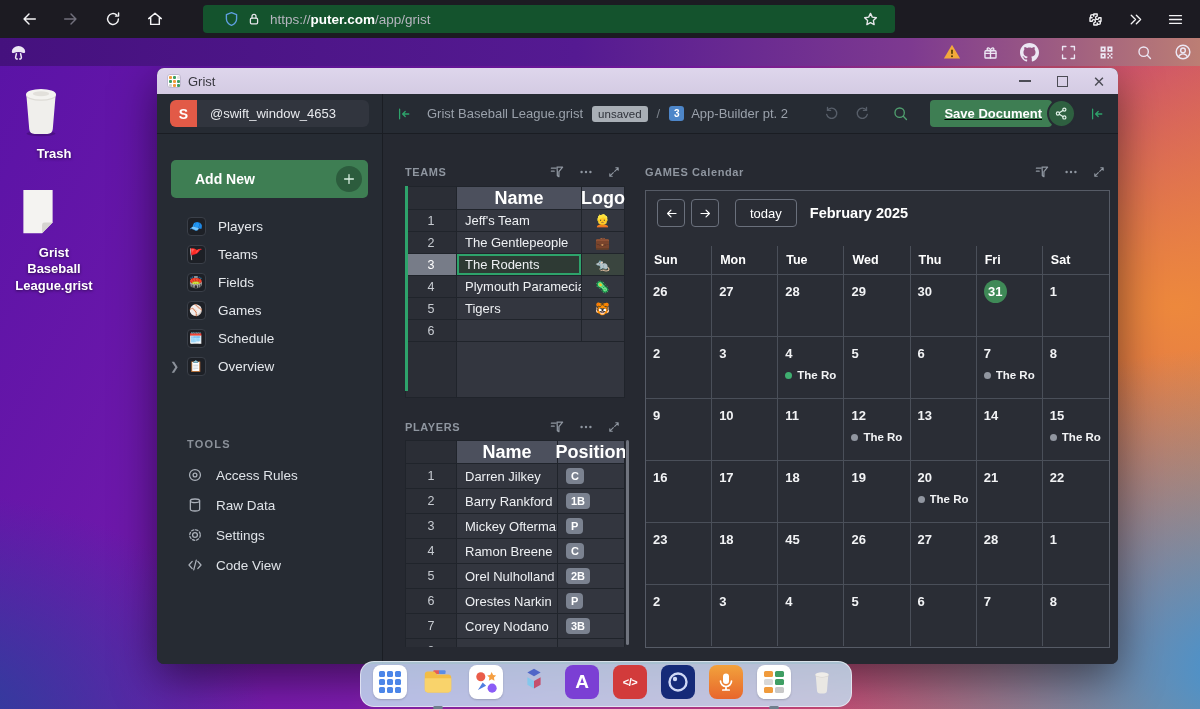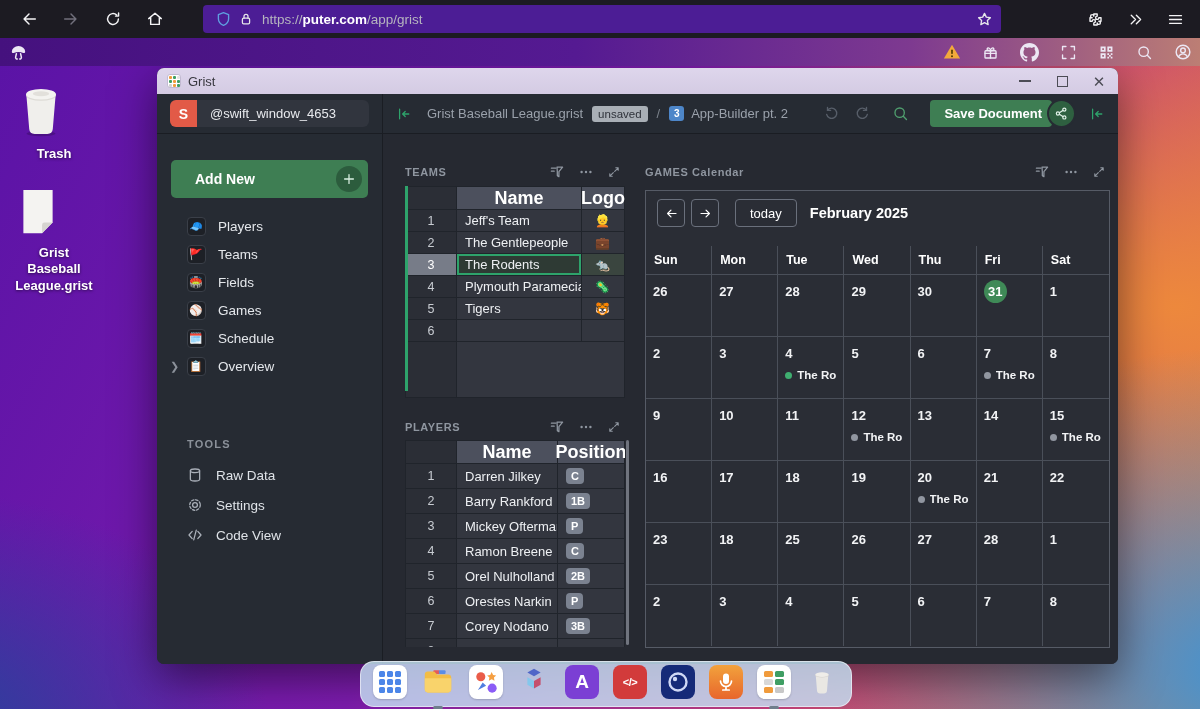--- a/index.html
+++ b/index.html
@@ -6,21 +6,21 @@
   html,body { width:1200px; height:709px; overflow:hidden; background:#000; }
   body { font-family:"Liberation Sans", sans-serif; }
   .stage { position:relative; width:1200px; height:709px; overflow:hidden; }
 
   
   .browser-bar { position:absolute; left:0; top:0; width:1200px; height:38px; background:#1c1b22; display:flex; align-items:center; z-index:50; }
   .bicon { width:30px; height:30px; display:flex; align-items:center; justify-content:center; color:#f3f3f5; border-radius:4px; flex:0 0 auto; }
   .bicon.dim { color:#71707c; }
   .bicon:first-child { margin-left:14px; }
   .bspace { width:12px; }
-  .url-bar { position:absolute; left:203px; top:5px; width:798px; height:28px; background:#4c1d95; border-radius:4px; display:flex; align-items:center; padding:0 8px; }
+  .url-bar { position:absolute; left:203px; top:5px; width:692px; height:28px; background:#14532d; border-radius:4px; display:flex; align-items:center; padding:0 16px; }
   .url-bar .shield { color:#5f9fe0; margin:0 6px 0 4px; display:flex; }
   .url-bar .lock { color:#e6e6ea; margin-right:8px; display:flex; }
   .url-text { font-size:13.5px; color:#b6b5bf; white-space:nowrap; flex:1; }
   .url-text b { color:#ffffff; font-weight:700; }
   .url-star { color:#e6e6ea; display:flex; margin-left:auto; }
   .browser-right { position:absolute; right:10px; top:0; height:38px; display:flex; align-items:center; gap:10px; }
 
   
   .desktop { position:absolute; left:0; top:38px; width:1200px; height:671px;
     background:
@@ -78,21 +78,21 @@
 
   
   .gmain { flex:1; display:flex; flex-direction:column; min-width:0; }
   .gtopbar { height:40px; background:#262b33; border-bottom:1px solid #1a1d23; display:flex; align-items:center; padding:0 13px; }
   .collapse-ico { color:#2ea36b; display:flex; }
   .doc-name { color:#9aa1ab; font-size:13px; margin-left:15px; white-space:nowrap; }
   .unsaved-badge { background:#a9afb6; color:#2e323a; font-size:11.5px; border-radius:3px; padding:2px 6px; margin-left:9px; }
   .doc-sep { color:#7d848d; font-size:13px; margin:0 9px; }
   .page-badge { width:15px; height:15px; border-radius:3px; color:#fff; font-size:10px; font-weight:700; display:flex; align-items:center; justify-content:center; margin-right:7px; }
   .page-name { color:#9aa1ab; font-size:13px; white-space:nowrap; }
-  .gtop-right { margin-left:auto; display:flex; align-items:center; }
+  .gtop-right { margin-left:auto; display:flex; align-items:center;text-decoration:underline; }
   .histbtn { color:#575e69; display:flex; margin-left:14px; }
   .search-ico { color:#4f9e6e; display:flex; margin:0 21px; }
   .save-btn { height:27px; border-radius:4px; display:flex; align-items:center; padding:0 10px 0 14px; color:#fff; font-size:13px; font-weight:600; cursor:pointer; }
   .share-circle { width:29px; height:29px; border-radius:50%; border:2px solid #262b33; display:flex; align-items:center; justify-content:center; color:#dff0e6; margin-left:-5px; cursor:pointer; position:relative; z-index:2; }
   .collapse-right { color:#2ea36b; display:flex; margin-left:13px; }
 
   .gcontent { flex:1; position:relative; background:#262931; overflow:hidden; }
 
   .sec { position:absolute; }
   .sec-label-row { height:20px; display:flex; align-items:center; }
@@ -366,20 +366,29 @@
                 <span class="chev">❯</span>
                 <span class="nav-emoji">📋</span>
                 <span class="nav-label">Overview</span>
               </div>
             </div>
           <div class="tools-label">TOOLS</div>
           <div class="tools-list">
               <div class="tool-item">
                 <span class="tico">
                   <svg viewBox="0 0 20 20" width="16" height="16" stroke="currentColor" fill="none" stroke-width="1.6" stroke-linecap="round" stroke-linejoin="round">
+                    <circle cx="10" cy="10" r="6.8"></circle>
+                    <circle cx="10" cy="10" r="2.4"></circle>
+                  </svg>
+                </span>
+                <span class="tool-label">Access Rules</span>
+              </div>
+              <div class="tool-item">
+                <span class="tico">
+                  <svg viewBox="0 0 20 20" width="16" height="16" stroke="currentColor" fill="none" stroke-width="1.6" stroke-linecap="round" stroke-linejoin="round">
                     <ellipse cx="10" cy="4.8" rx="5.8" ry="2.3"></ellipse>
                     <path d="M4.2 4.8v10.4c0 1.3 2.6 2.3 5.8 2.3s5.8-1 5.8-2.3V4.8"></path>
                   </svg>
                 </span>
                 <span class="tool-label">Raw Data</span>
               </div>
               <div class="tool-item">
                 <span class="tico">
                   <svg viewBox="0 0 20 20" width="16" height="16" stroke="currentColor" fill="none" stroke-width="1.6" stroke-linecap="round" stroke-linejoin="round">
                     <circle cx="10" cy="10" r="3"></circle>
@@ -731,21 +740,21 @@
                     <div class="cal-cell">
                       <div class="cal-num">22</div>
                     </div>
                     <div class="cal-cell">
                       <div class="cal-num">23</div>
                     </div>
                     <div class="cal-cell">
                       <div class="cal-num">18</div>
                     </div>
                     <div class="cal-cell">
-                      <div class="cal-num">25</div>
+                      <div class="cal-num">45</div>
                     </div>
                     <div class="cal-cell">
                       <div class="cal-num">26</div>
                     </div>
                     <div class="cal-cell">
                       <div class="cal-num">27</div>
                     </div>
                     <div class="cal-cell">
                       <div class="cal-num">28</div>
                     </div>

